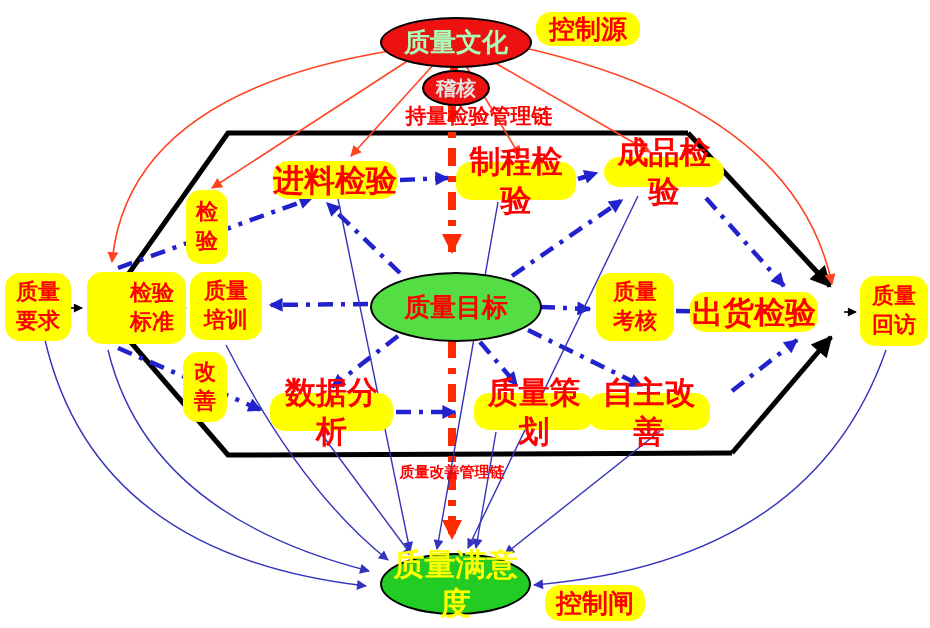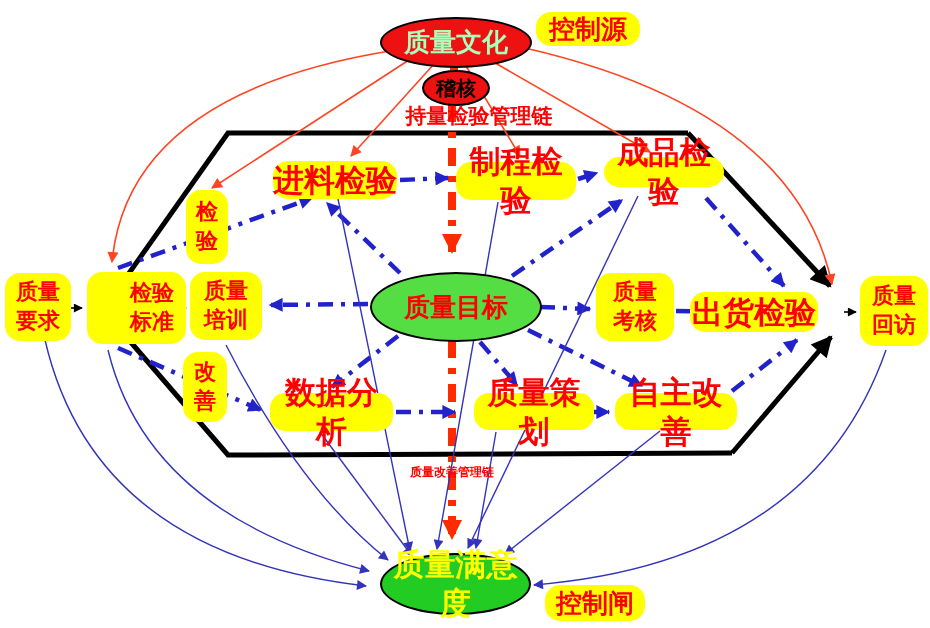--- a/index.html
+++ b/index.html
@@ -11,21 +11,21 @@
   .node{
     position:absolute;z-index:2;display:flex;align-items:center;justify-content:center;
     text-align:center;white-space:pre-line;line-height:1.25;
     background:#ffff00;color:#ff0000;border-radius:15px;
   }
   .plain{background:transparent;}
   .ellipse{border:2px solid #000;border-radius:50%;}
   .red-ell{background:#ee1111;}
   .grn-ell{background:#55dd44;}
   .grn2-ell{background:#22cc22;}
-  .f15{font-size:12px;}
+  .f15{font-size:15px;}
   .f17{font-size:21px;}
   .f20{font-size:20px;}
   .f22{font-size:22px;line-height:1.3;}
   .f24{font-size:31px;}
   .f26{font-size:26px;}
 </style>
 </head>
 <body>
 
 <div id="stage">
@@ -107,21 +107,21 @@
 
     <g stroke="#000" stroke-width="1.6" fill="none">
       <path d="M 70,308 L 82,308" marker-end="url(#mBlackSm)"></path>
       <path d="M 157,308 L 186,308" marker-end="url(#mBlackSm)"></path>
       <path d="M 844,312 L 856,312" marker-end="url(#mBlackSm)"></path>
     </g>
   </svg>
 
   <div class="node ellipse red-ell f26" style="left:380px;top:17px;width:148px;height:47px;color:#aaffbb;">质量文化</div>
   <div class="node f26" style="left:536px;top:12px;width:104px;height:34px;">控制源</div>
-  <div class="node ellipse red-ell f20" style="left:422px;top:70px;width:64px;height:32px;color:#000000;">稽核</div>
+  <div class="node ellipse red-ell f20" style="left:422px;top:70px;width:64px;height:32px;color:#e5e5e5;">稽核</div>
   <div class="node plain f17" style="left:391px;top:105px;width:176px;height:22px;">持量检验管理链</div>
 
   <div class="node f22" style="left:186px;top:190px;width:42px;height:74px;">检
 验</div>
   <div class="node f24" style="left:273px;top:161px;width:124px;height:38px;">进料检验</div>
   <div class="node f24" style="left:456px;top:162px;width:120px;height:38px;">制程检验</div>
   <div class="node f24" style="left:604px;top:157px;width:120px;height:30px;">成品检验</div>
 
   <div class="node f22" style="left:5px;top:273px;width:66px;height:68px;">质量
 要求</div>
@@ -133,19 +133,19 @@
   <div class="node f22" style="left:596px;top:273px;width:78px;height:68px;">质量
 考核</div>
   <div class="node f24" style="left:690px;top:292px;width:128px;height:40px;">出货检验</div>
   <div class="node f22" style="left:860px;top:276px;width:68px;height:70px;">质量
 回访</div>
 
   <div class="node f22" style="left:183px;top:352px;width:44px;height:70px;">改
 善</div>
   <div class="node f24" style="left:270px;top:393px;width:123px;height:38px;">数据分析</div>
   <div class="node f24" style="left:474px;top:393px;width:120px;height:37px;">质量策划</div>
-  <div class="node f24" style="left:615px;top:393px;width:122px;height:37px;">自主改善</div>
+  <div class="node f24" style="left:588px;top:393px;width:122px;height:37px;">自主改善</div>
   <div class="node plain f15" style="left:393px;top:462px;width:118px;height:20px;">质量改善管理链</div>
 
   <div class="node ellipse grn2-ell f24" style="left:380px;top:553px;width:147px;height:58px;color:#ffff00;">质量满意度</div>
   <div class="node f26" style="left:545px;top:585px;width:100px;height:36px;">控制闸</div>
 
 </div>
 
 </body></html>

